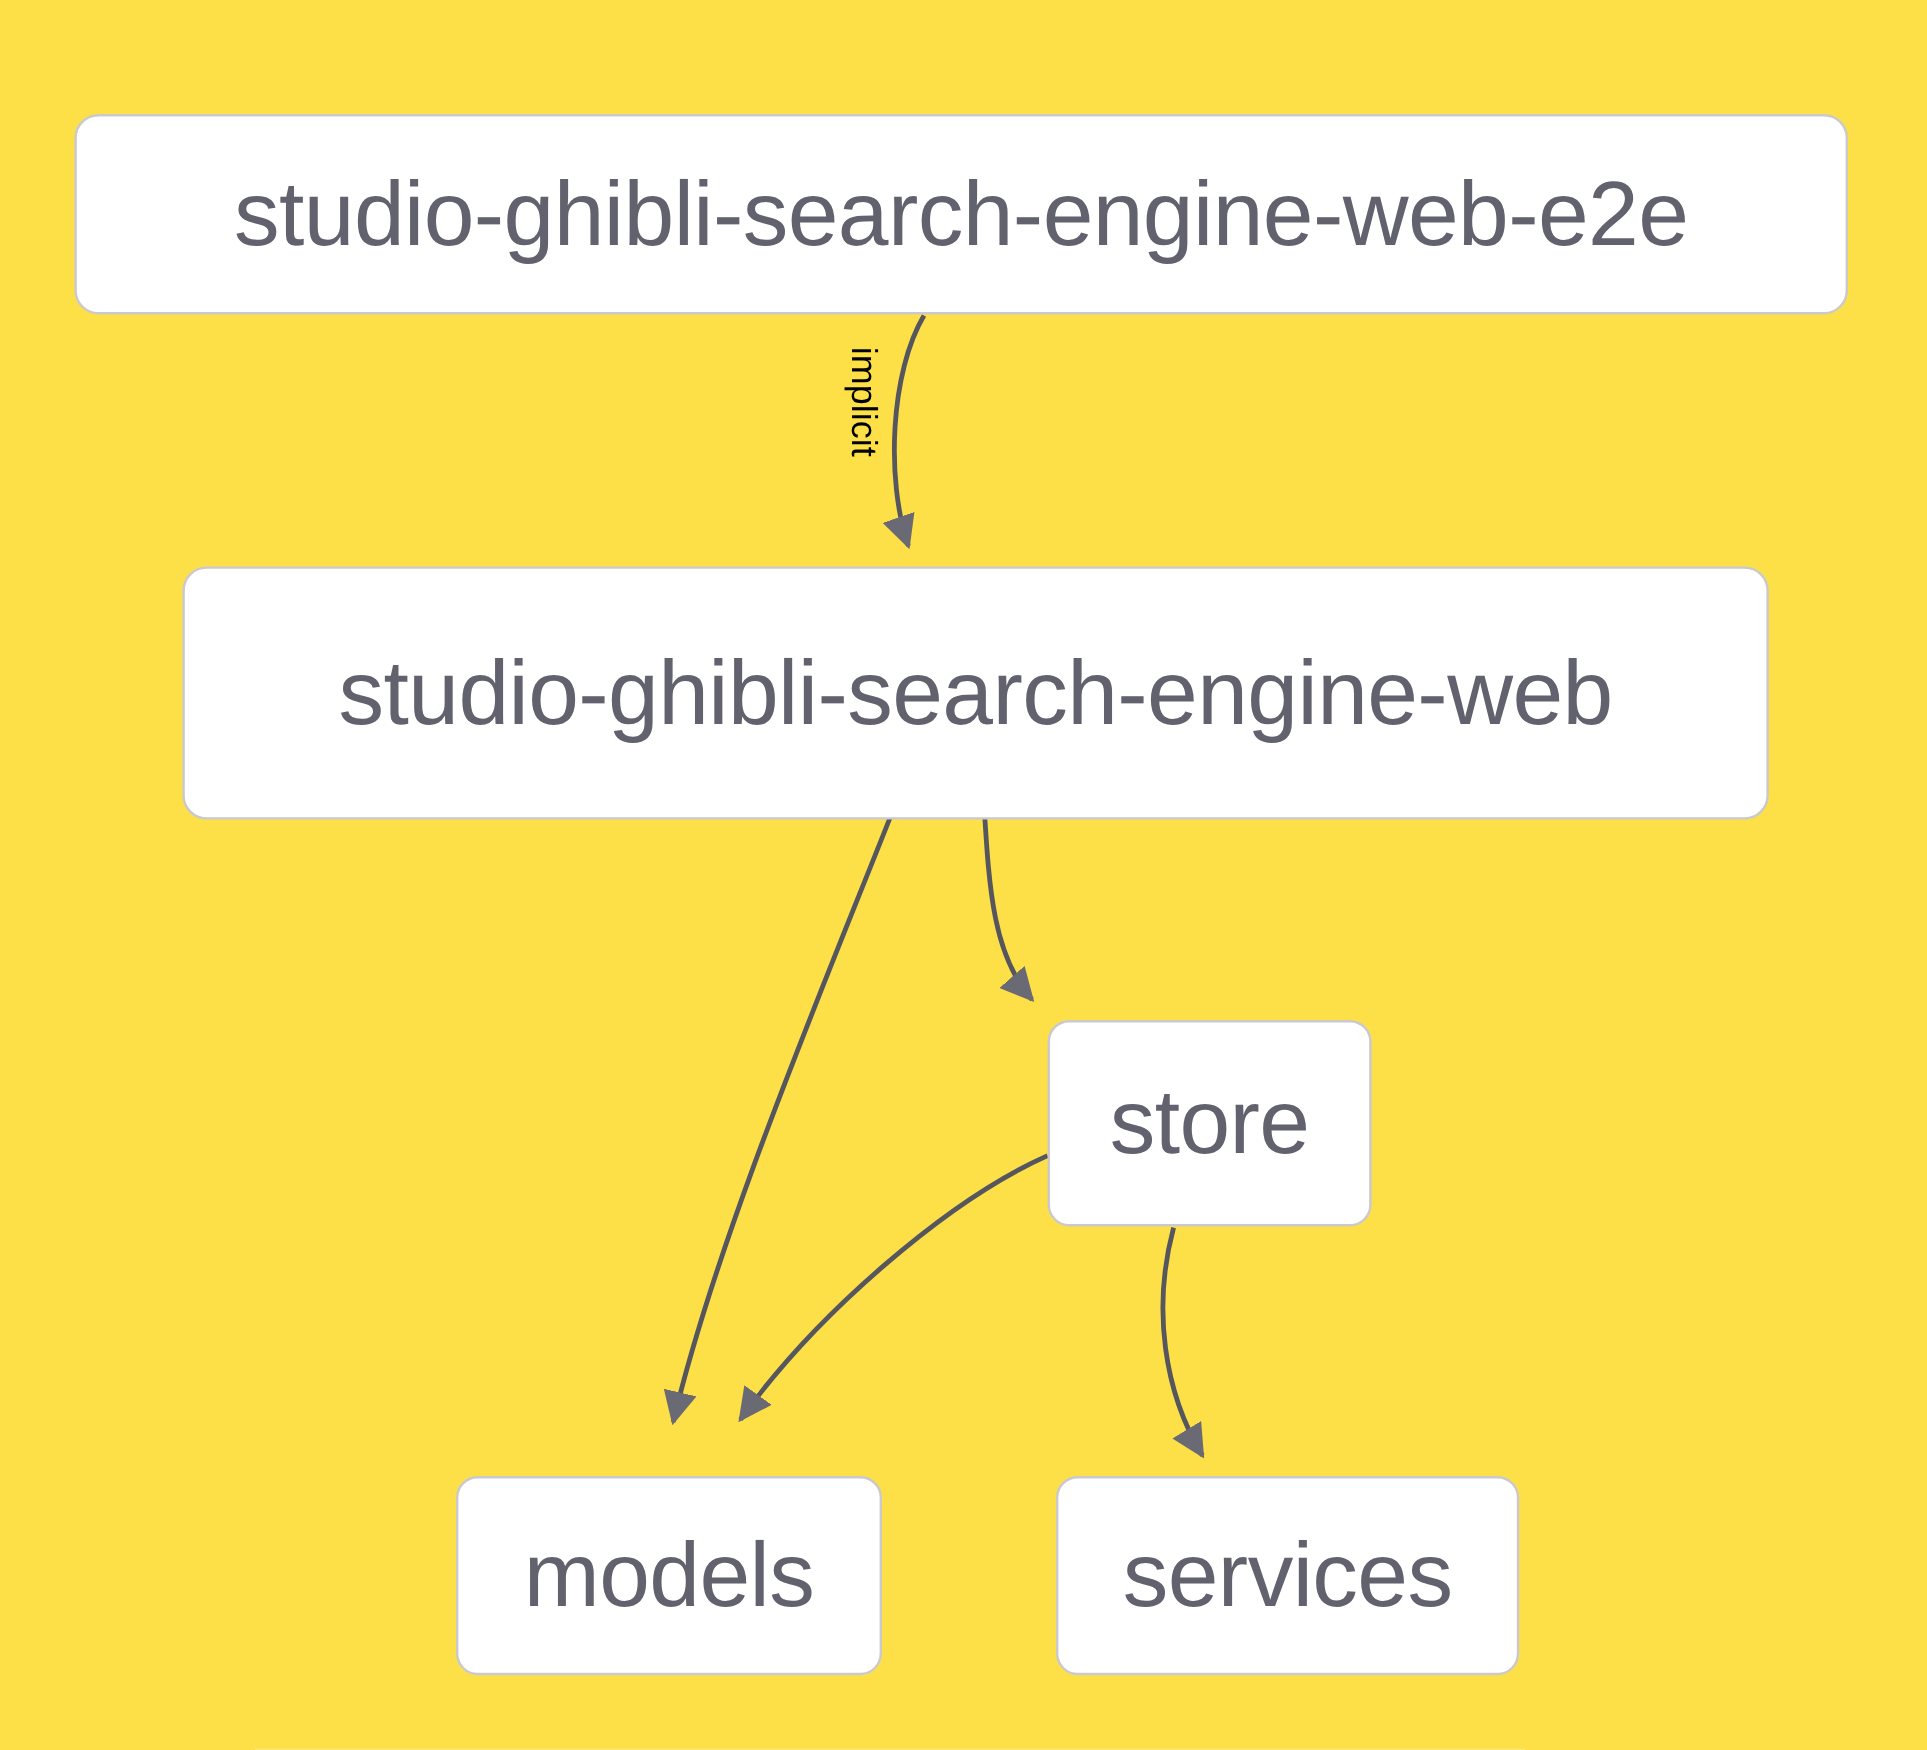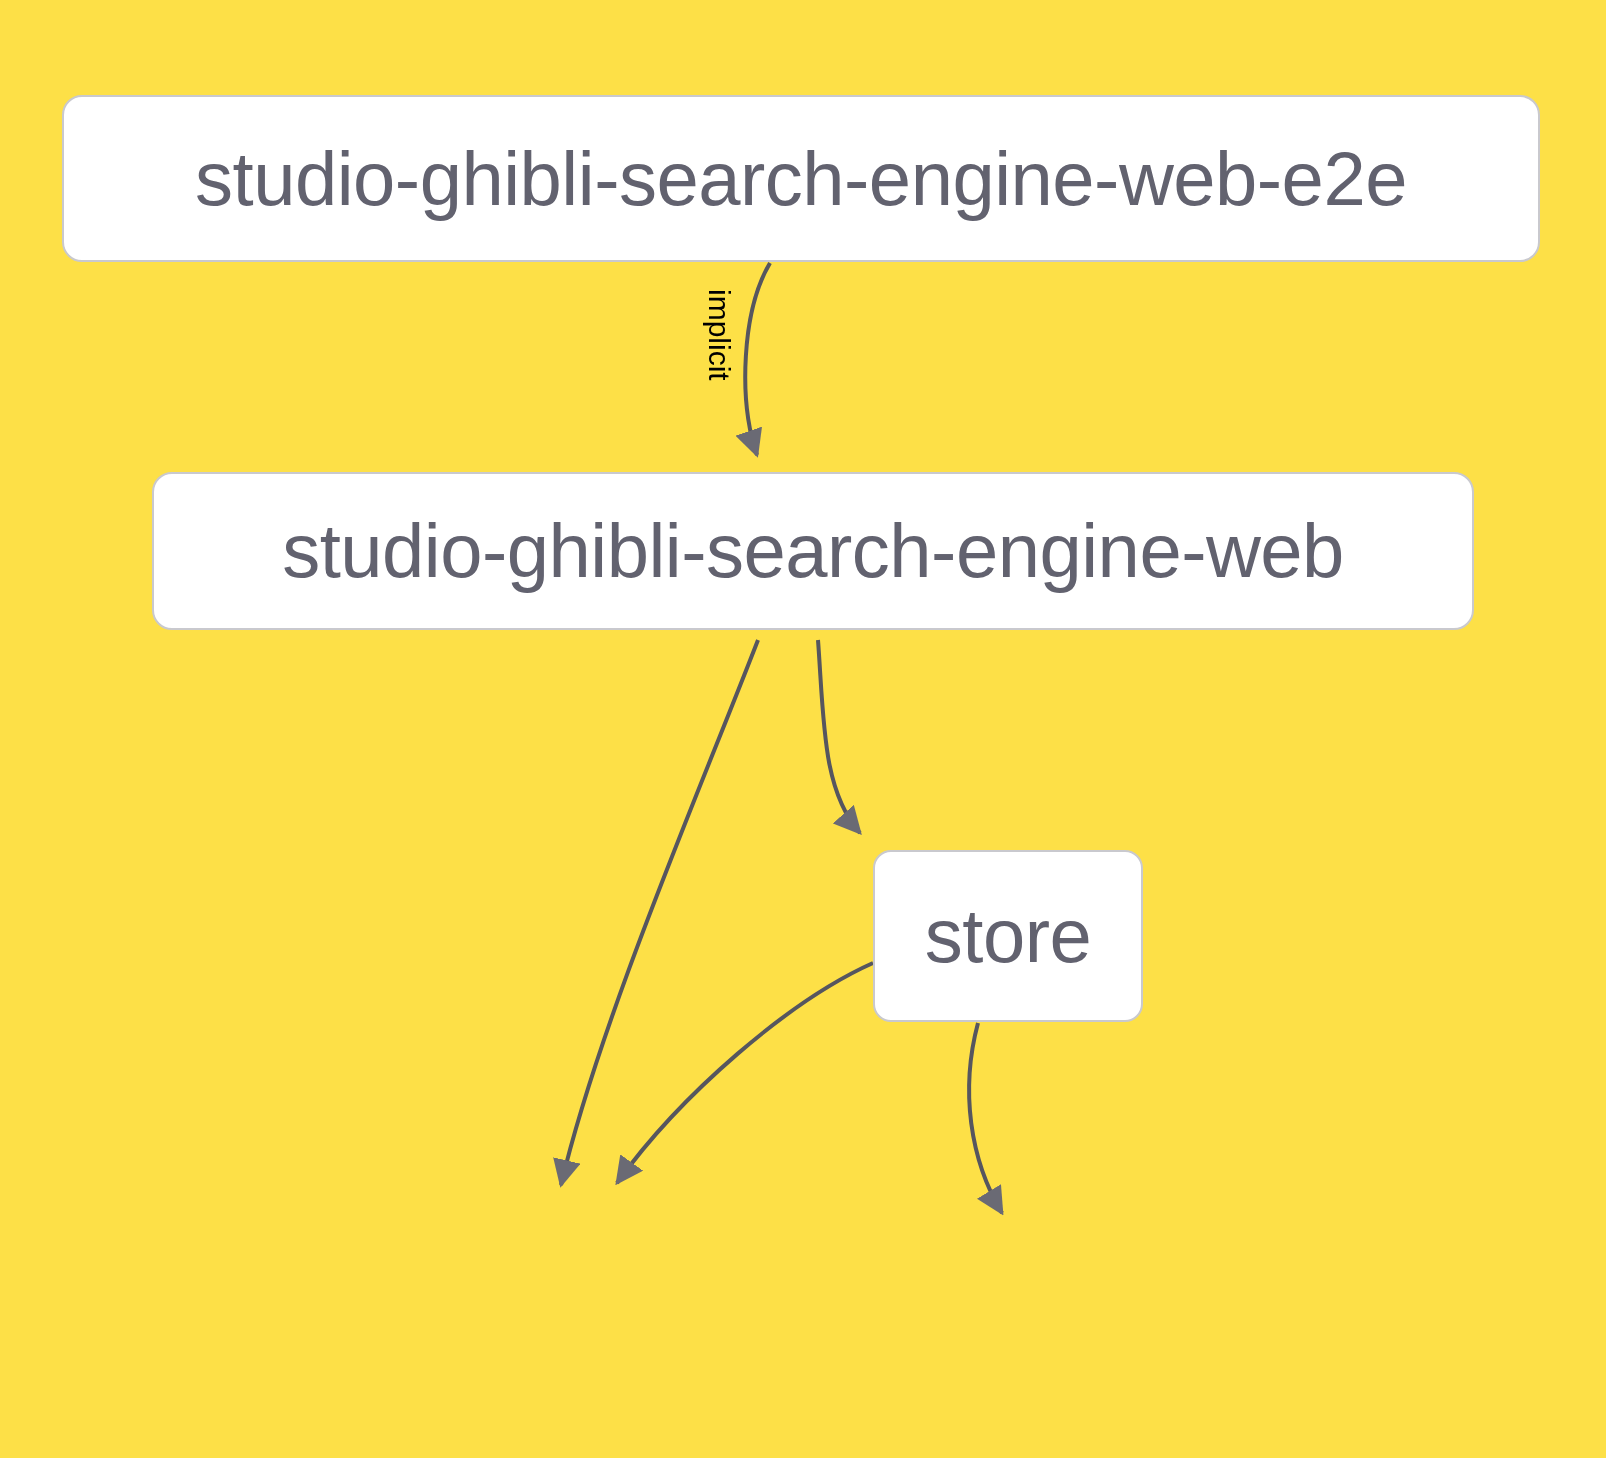--- a/index.html
+++ b/index.html
@@ -52,21 +52,21 @@
     width: 1478px;
     height: 167px;
     border-radius: 20px;
   }
   #node-web-e2e .node-label { font-size: 76px; }
 
   #node-web {
     left: 152px;
     top: 472px;
     width: 1322px;
-    height: 158px;
+    height: 211px;
     border-radius: 20px;
   }
   #node-web .node-label { font-size: 76px; }
 
   #node-store {
     left: 873px;
     top: 850px;
     width: 270px;
     height: 172px;
     border-radius: 18px;
@@ -133,17 +133,23 @@
   </div>
 
   <div class="node" id="node-web">
     <span class="node-label">studio-ghibli-search-engine-web</span>
   </div>
 
   <div class="node" id="node-store">
     <span class="node-label">store</span>
   </div>
 
+  <div class="node" id="node-models">
+    <span class="node-label">models</span>
+  </div>
 
+  <div class="node" id="node-services">
+    <span class="node-label">services</span>
+  </div>
 
   <div class="edge-label" id="edge-label-implicit">implicit</div>
 
 </div>
 
 </body></html>

